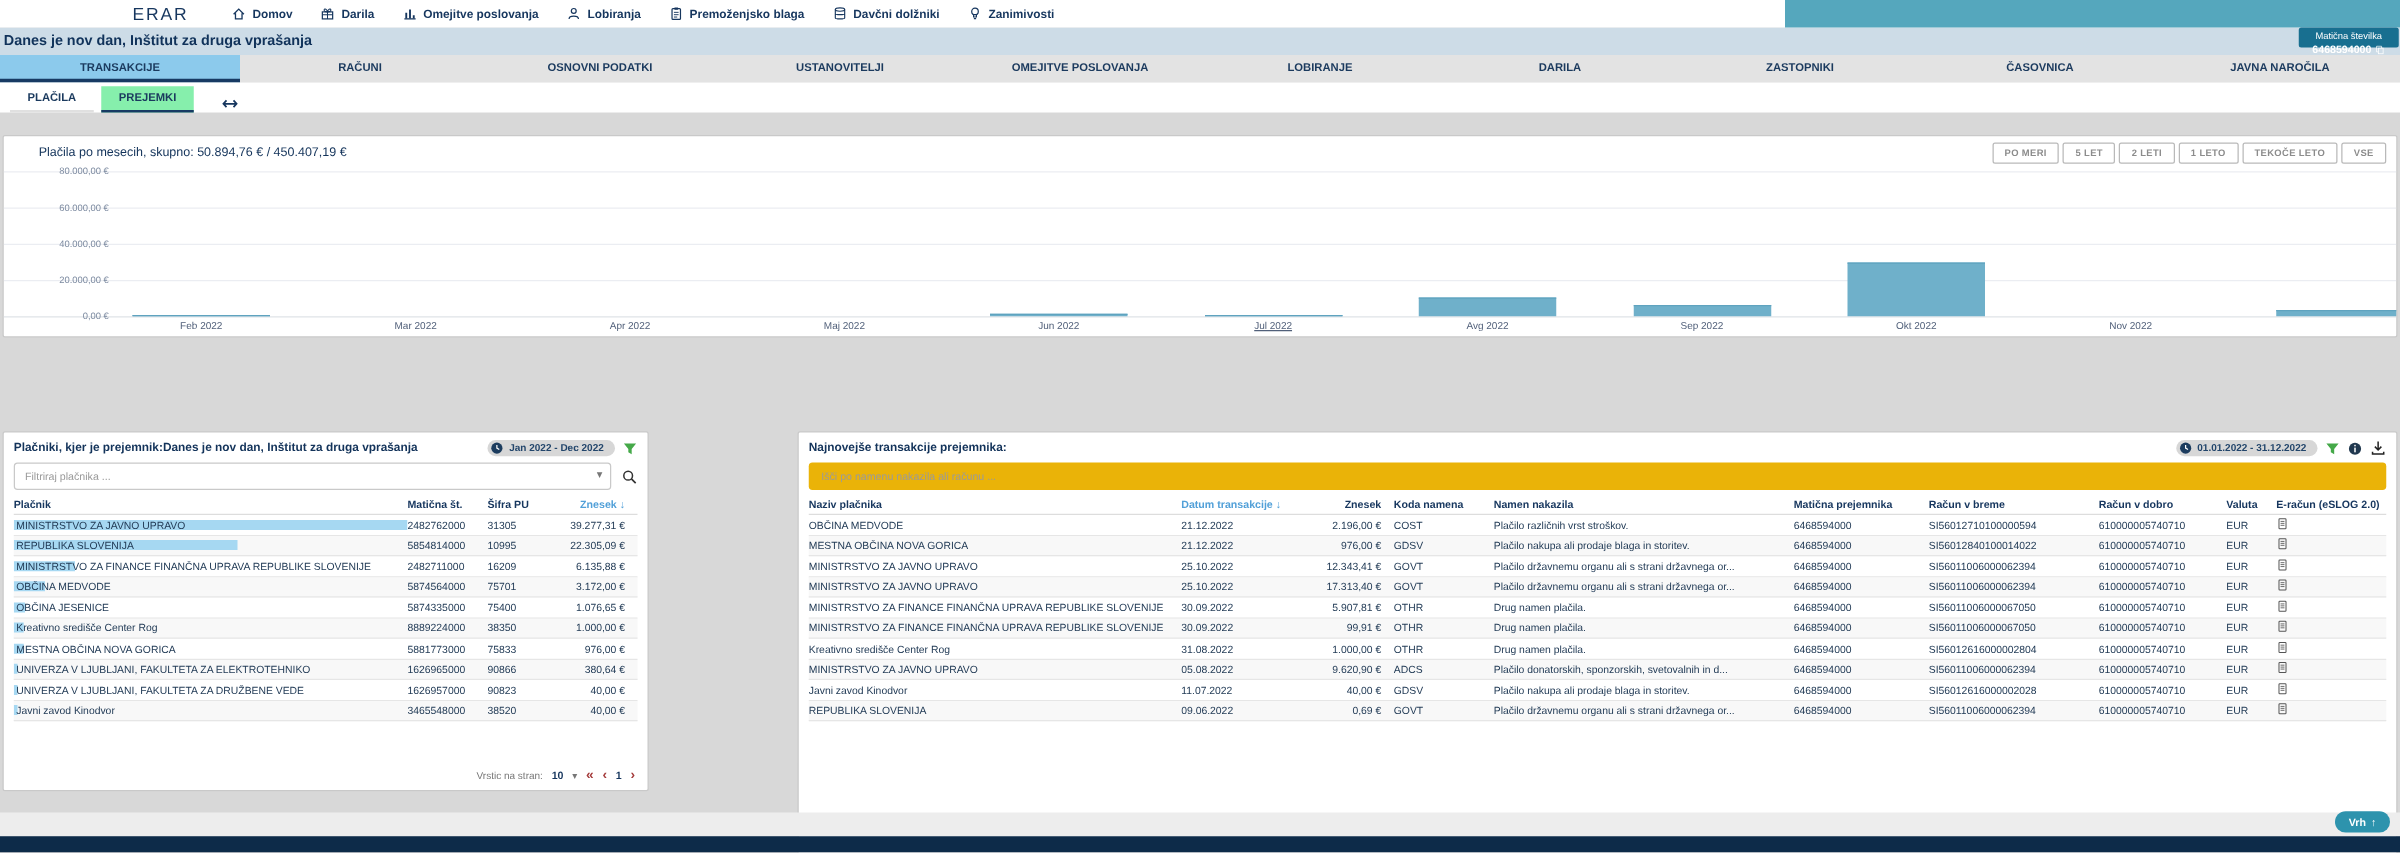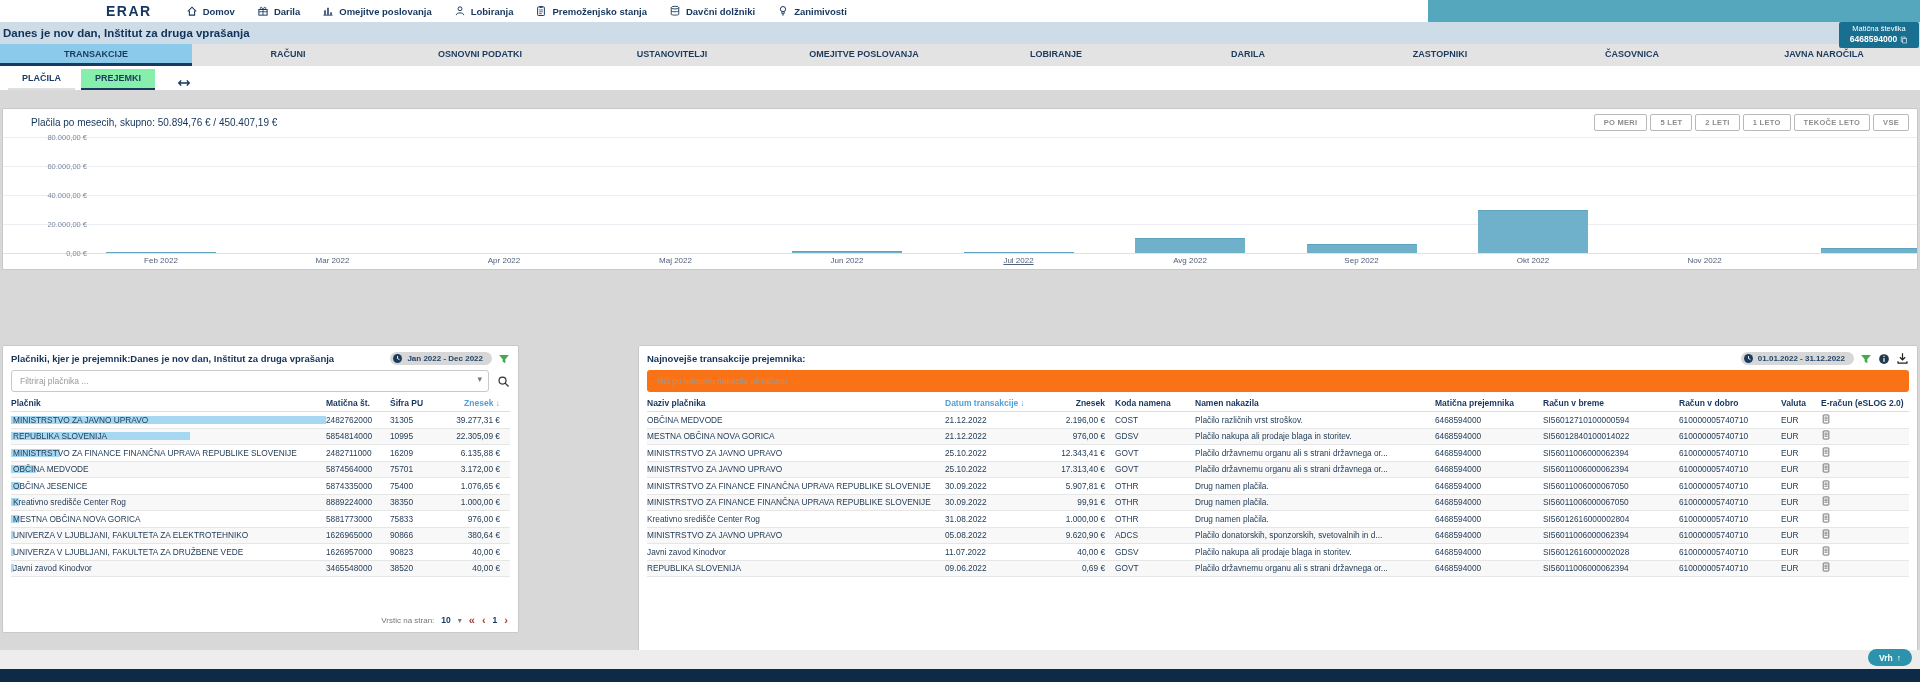--- a/index.html
+++ b/index.html
@@ -3,36 +3,36 @@
 <meta charset="utf-8">
 <style>
   * { margin:0; padding:0; box-sizing:border-box; }
   html,body { width:1920px; height:682px; overflow:hidden; background:#d8d8d8;
     font-family:"Liberation Sans", sans-serif; }
   .page { position:relative; width:1920px; height:682px; background:#d8d8d8; }
 
   
   .topnav { position:absolute; top:0; left:0; width:1920px; height:22px; background:#fff;
     display:flex; align-items:center; padding-left:106px; gap:22px; z-index:5; }
-  .logo { font-size:14px; font-weight:bold; color:#16365e; letter-spacing:1.5px; margin-right:12px; cursor:pointer; }
+  .logo { font-size:14px; font-weight:normal; color:#16365e; letter-spacing:1.5px; margin-right:12px; cursor:pointer; }
   .nav-items { display:flex; align-items:center; gap:22px; height:100%; }
   .nav-item { display:flex; align-items:center; gap:5px; font-size:9.5px; font-weight:bold;
     color:#16365e; cursor:pointer; white-space:nowrap; }
   .teal-corner { position:absolute; top:0; right:0; width:492px; height:22px; background:#55a7bd; }
 
   .icn { display:inline-flex; align-items:center; justify-content:center; }
   .icn svg { width:12px; height:12px; display:block; }
   .icn.big svg { width:13px; height:13px; }
   .icn.small svg { width:10px; height:10px; }
 
   
   .titlebar { position:absolute; top:22px; left:0; width:1920px; height:22px; background:#cddce7; }
   .page-title { display:inline-block; padding-left:3px; line-height:22px; font-size:11.5px;
     font-weight:bold; color:#10325a; }
-  .reg-badge { position:absolute; top:22px; right:1px; width:80px; height:26px; background:#186f90;
+  .reg-badge { position:absolute; top:22px; right:1px; width:80px; height:16px; background:#186f90;
     border-radius:2px; color:#fff; z-index:9; padding:2px 4px; cursor:pointer; }
   .reg-label { font-size:7.5px; text-align:center; line-height:10px; }
   .reg-value-row { display:flex; align-items:center; justify-content:center; gap:3px;
     font-size:8.5px; font-weight:bold; line-height:11px; }
   .reg-value-row .icn svg { width:8px; height:8px; }
 
   
   .tabs { position:absolute; top:44px; left:0; width:1920px; height:22px; background:#e3e3e3;
     display:grid; grid-template-columns:repeat(10,1fr); }
   .tab { display:flex; align-items:center; justify-content:center; font-size:9px; font-weight:bold;
@@ -75,21 +75,21 @@
     padding:1px 9px 1px 2px; font-size:8px; font-weight:bold; color:#22456b; cursor:pointer; white-space:nowrap; }
   .date-badge .icn svg { width:11px; height:11px; }
   .head-icon { cursor:pointer; }
 
   .filter-row { display:flex; align-items:center; gap:8px; margin:1px 8px; }
   .filter-input-wrap { position:relative; flex:1; }
   .filter-input-wrap input { width:100%; height:22px; border:1px solid #c9c9c9; border-radius:3px;
     padding:0 20px 0 8px; font-size:8.5px; color:#333; font-family:"Liberation Sans", sans-serif; }
   .filter-input-wrap input::placeholder { color:#9a9a9a; }
   .caret { position:absolute; right:7px; top:4px; font-size:9px; color:#777; cursor:pointer; }
-  .search-row input { width:100%; height:22px; border:none; background:#f97316; border-radius:3px;
+  .search-row input { width:100%; height:22px; border:none; background:#eab308; border-radius:3px;
     padding:0 10px; font-size:8.5px; color:#333; font-family:"Liberation Sans", sans-serif; }
   .search-row { margin:1px 8px; }
   .search-row input::placeholder { color:#9a9a9a; }
 
   .left-card { top:345px; left:2px; width:517px; height:288px; }
   .right-card { top:345px; left:638px; width:1280px; height:368px; }
 
   .thead { display:grid; font-size:8.5px; font-weight:bold; color:#16365e; align-items:center;
     height:17px; border-bottom:1px solid #ddd; }
   .thead .sorted { color:#52a0d8; }
@@ -164,21 +164,21 @@
           <span>Lobiranja</span>
         </div>
         <div class="nav-item">
           <span class="icn">
             <svg viewBox="0 0 16 16">
               <rect x="3.5" y="2.5" width="9" height="11.5" rx="1" fill="none" stroke="#16365e" stroke-width="1.3"></rect>
               <rect x="6" y="1.2" width="4" height="2.6" rx="0.5" fill="#16365e"></rect>
               <path d="M5.5 6.5 H10.5 M5.5 9 H10.5 M5.5 11.5 H9" stroke="#16365e" stroke-width="1"></path>
             </svg>
           </span>
-          <span>Premoženjsko stanja</span>
+          <span>Premoženjsko blaga</span>
         </div>
         <div class="nav-item">
           <span class="icn">
             <svg viewBox="0 0 16 16">
               <ellipse cx="8" cy="3.5" rx="5" ry="1.8" fill="none" stroke="#16365e" stroke-width="1.2"></ellipse>
               <path d="M3 3.5 V12.5 C3 13.8 13 13.8 13 12.5 V3.5 M3 8 C3 9.3 13 9.3 13 8" fill="none" stroke="#16365e" stroke-width="1.2"></path>
             </svg>
           </span>
           <span>Davčni dolžniki</span>
         </div>

